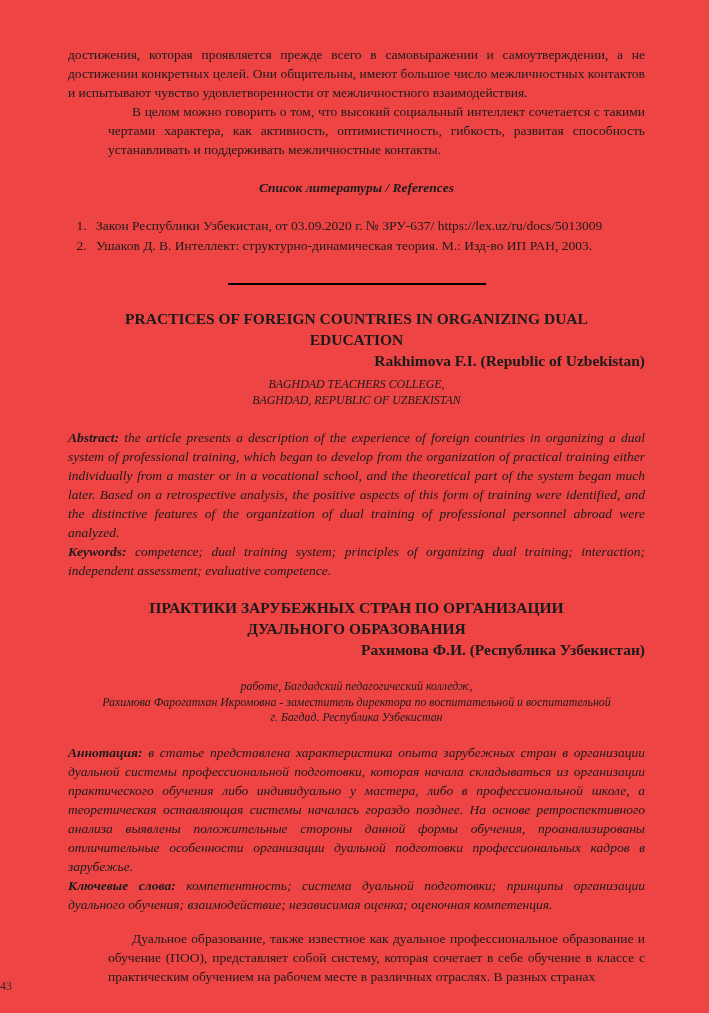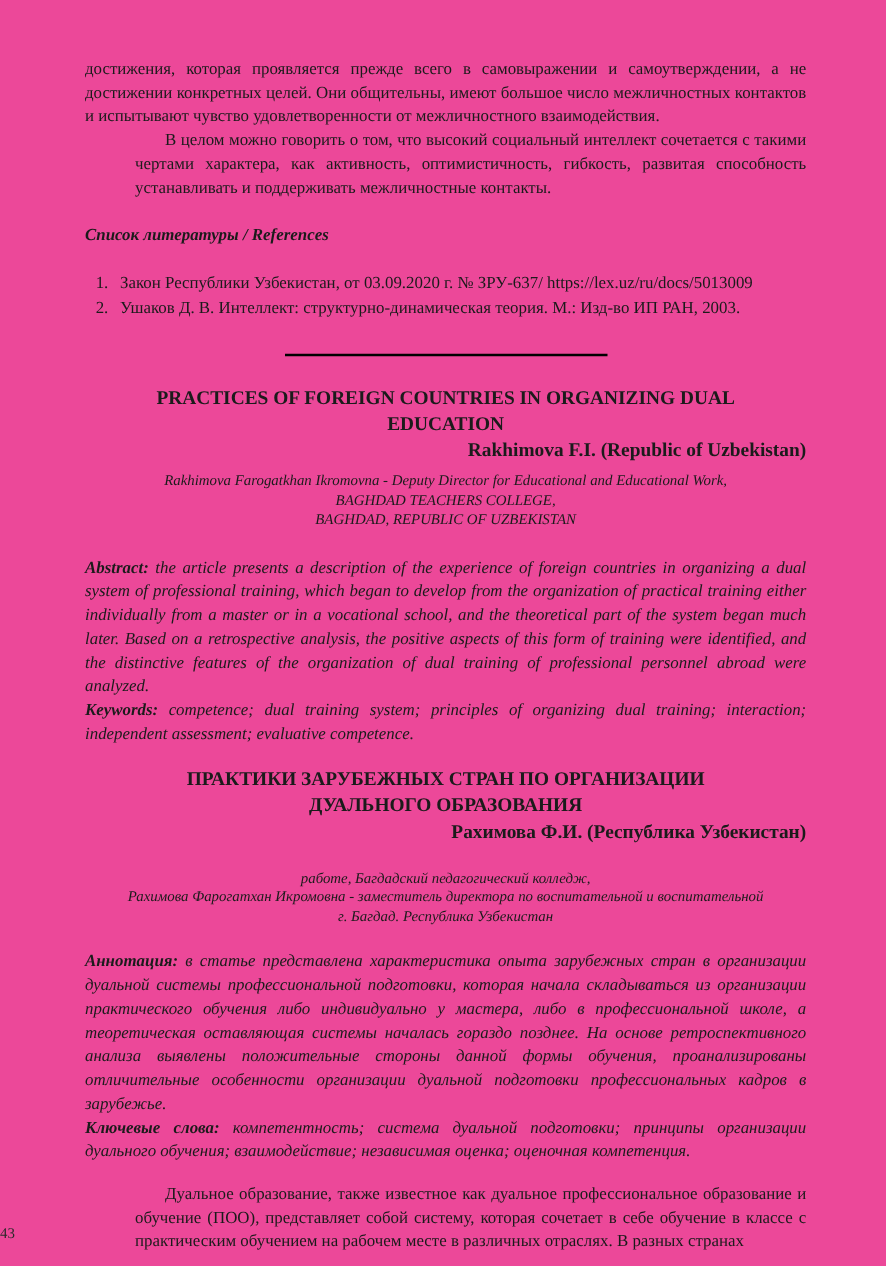--- a/index.html
+++ b/index.html
@@ -6,37 +6,38 @@
     margin: 0;
     padding: 0;
     background: #ffffff;
   }
   .page {
     position: relative;
     width: 709px;
     height: 1013px;
     box-sizing: border-box;
     padding: 45px 64px 0 68px;
-    background: #ec4899;
+    background: #ef4444;
     font-family: "Liberation Serif", "DejaVu Serif", serif;
     font-size: 13.5px;
     line-height: 19px;
     color: #1b1b1b;
     overflow: hidden;
   }
   p { margin: 0; }
   .just { text-align: justify; }
   .indent { text-indent: 24px; margin-left: 40px; }
 
   .refs-heading {
     margin: 19px 0 0 0;
     font-size: 13.5px;
     line-height: 19px;
     font-weight: bold;
     font-style: italic;
+    text-align: center;
   }
   .refs {
     margin: 19px 0 0 0;
     padding-left: 22px;
   }
   .refs li {
     line-height: 19.5px;
     padding-left: 6px;
     white-space: nowrap;
   }
@@ -110,21 +111,20 @@
     </ol>
 
     <div class="divider"></div>
   </section>
 
   <section>
     <h1 class="title-main title-en">PRACTICES OF FOREIGN COUNTRIES IN ORGANIZING DUAL EDUCATION</h1>
     <h2 class="author-line">Rakhimova F.I. (Republic of Uzbekistan)</h2>
 
     <div class="affil">
-      <div>Rakhimova Farogatkhan Ikromovna - Deputy Director for Educational and Educational Work,</div>
       <div>BAGHDAD TEACHERS COLLEGE,</div>
       <div>BAGHDAD, REPUBLIC OF UZBEKISTAN</div>
     </div>
 
     <div class="abs-block">
       <p class="it-par"><span class="lbl">Abstract:</span><span> the article presents a description of the experience of foreign countries in organizing a dual system of professional training, which began to develop from the organization of practical training either individually from a master or in a vocational school, and the theoretical part of the system began much later. Based on a retrospective analysis, the positive aspects of this form of training were identified, and the distinctive features of the organization of dual training of professional personnel abroad were analyzed.</span></p>
       <p class="it-par"><span class="lbl">Keywords:</span><span> competence; dual training system; principles of organizing dual training; interaction; independent assessment; evaluative competence.</span></p>
     </div>
 
     <h1 class="title-main title-ru">ПРАКТИКИ ЗАРУБЕЖНЫХ СТРАН ПО ОРГАНИЗАЦИИ ДУАЛЬНОГО ОБРАЗОВАНИЯ</h1>

